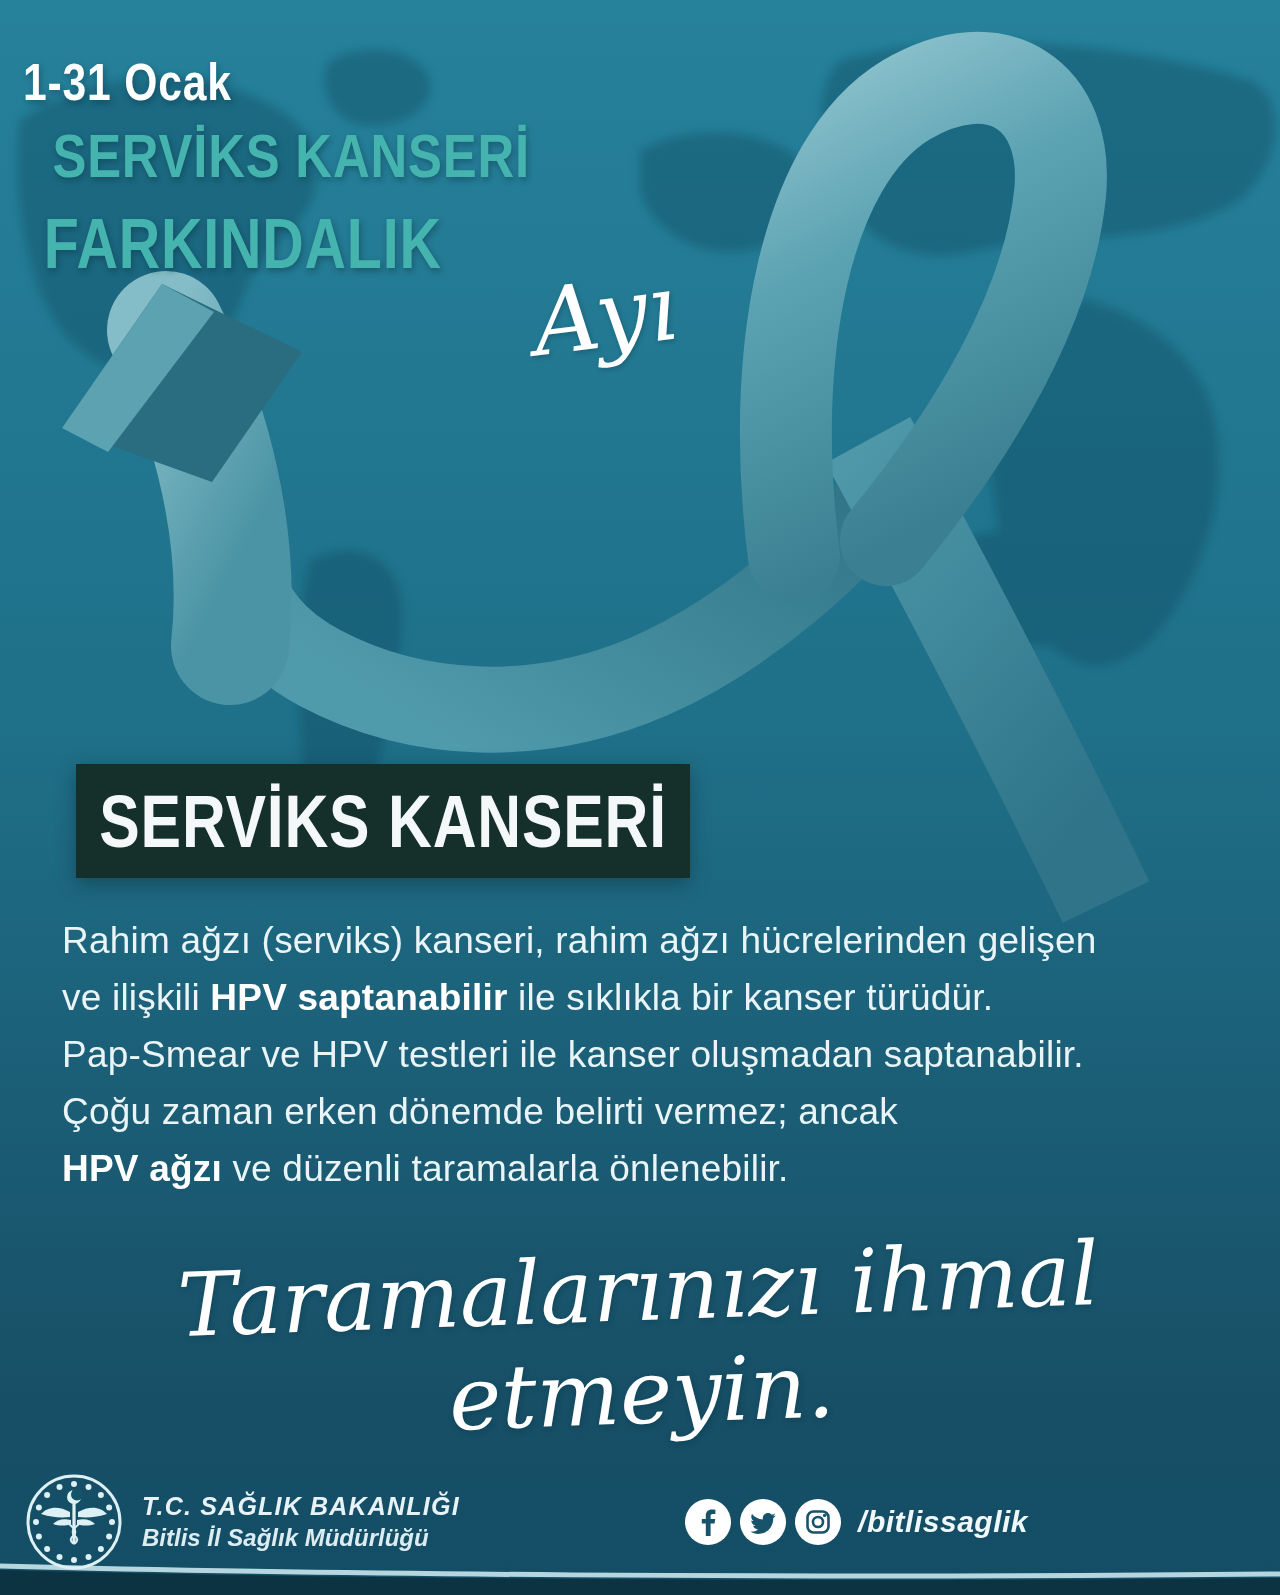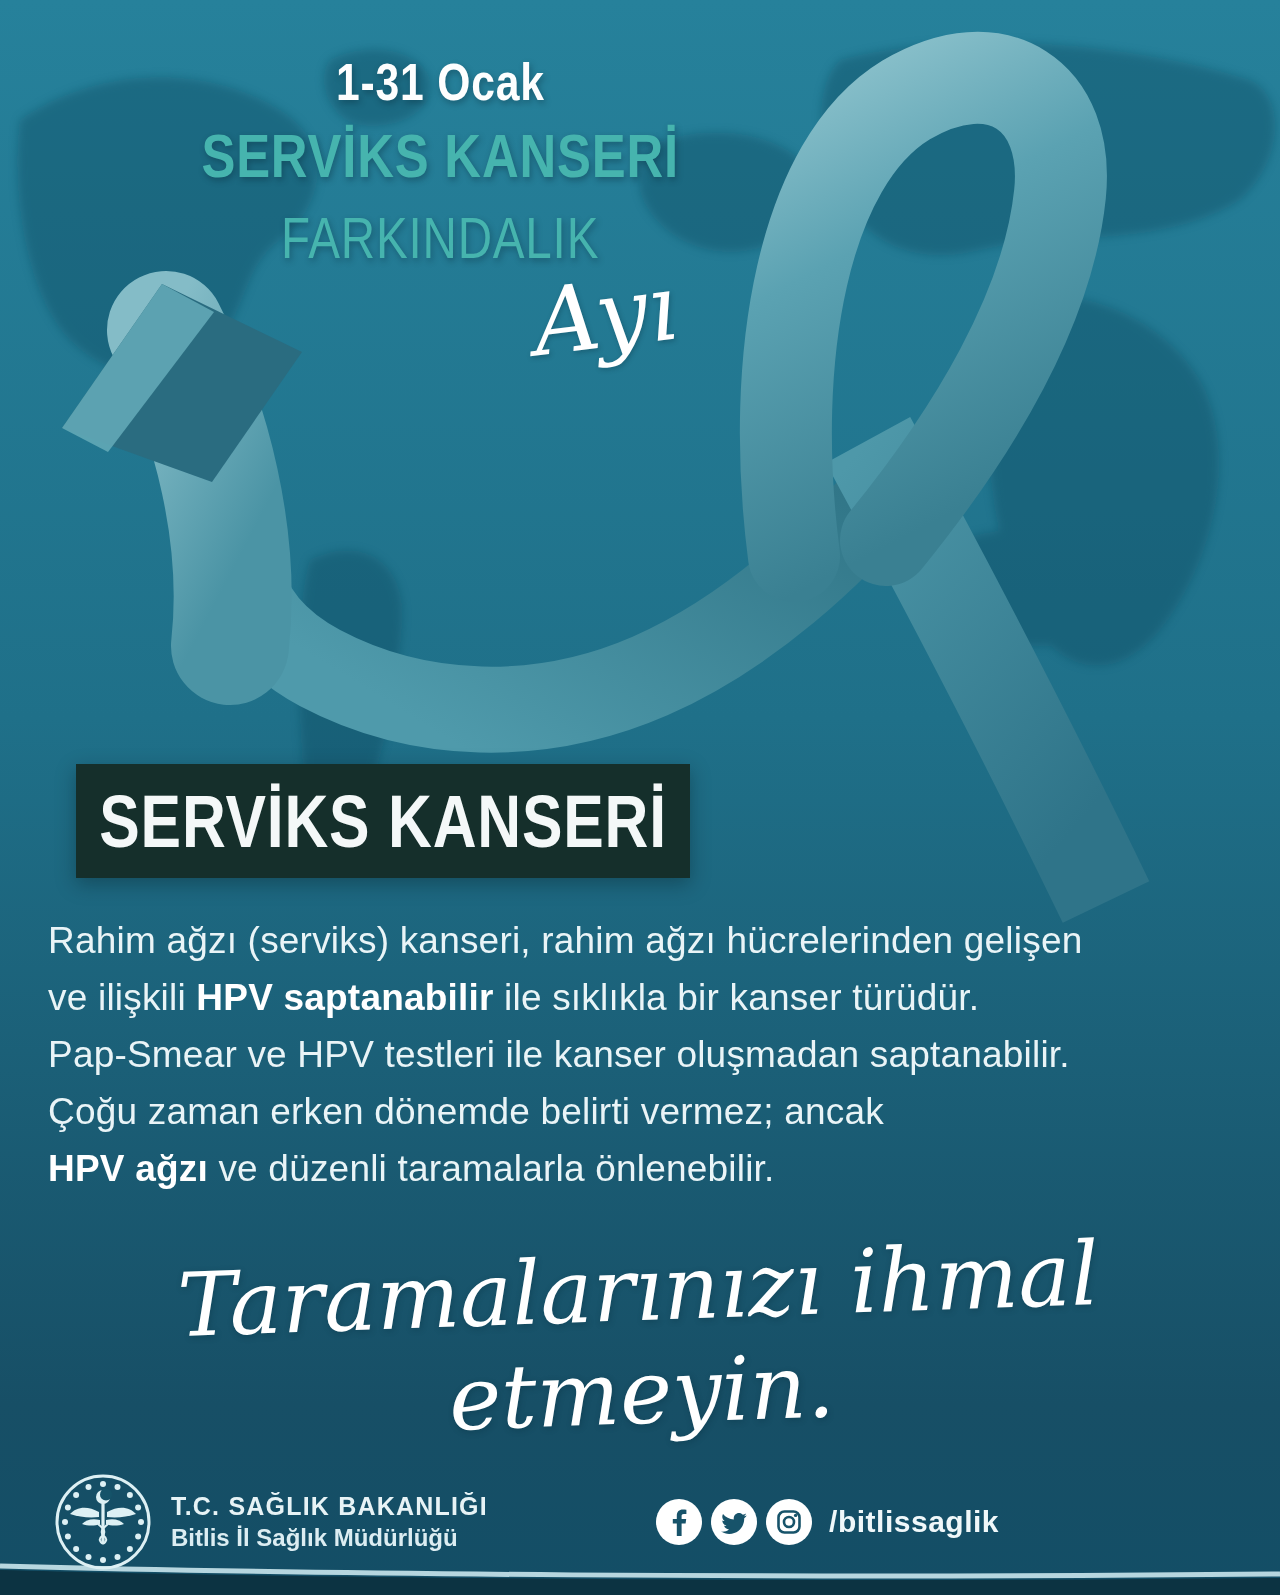--- a/index.html
+++ b/index.html
@@ -3,45 +3,45 @@
 <meta charset="utf-8">
 <style>
   html,body{margin:0;padding:0;background:#0c2f3d;}
   .poster{
     position:relative;width:1280px;height:1595px;overflow:hidden;
     background:linear-gradient(180deg,#26819b 0%,#1f7089 45%,#174f66 88%,#134e66 100%);
     font-family:"Liberation Sans",sans-serif;
   }
   .layer{position:absolute;left:0;top:0;}
   
-  .hdr-line{position:absolute;left:0;width:880px;text-align:center;
+  .hdr-line{position:absolute;left:0;width:880px;
     text-shadow:2px 3px 7px rgba(8,40,52,.38);}
   .hdr-date{top:52px;font-size:52px;font-weight:700;color:#fdfefe;}
   .hdr-t1{top:120px;font-size:62px;font-weight:700;color:#46b4ae;}
-  .hdr-t2{top:204px;font-size:58px;font-weight:400;color:#46b4ae;}
+  .hdr-t2{top:204px;font-size:70px;font-weight:700;color:#46b4ae;}
   .cond{display:inline-block;transform:scaleX(.82);letter-spacing:1px;white-space:nowrap;}
   .script{font-family:"DejaVu Serif",cursive;font-style:italic;color:#ffffff;}
   .hdr-script{position:absolute;left:455px;top:262px;width:300px;text-align:center;
     font-size:92px;transform:rotate(-7deg);text-shadow:1px 2px 5px rgba(8,40,52,.3);}
   
   .banner{position:absolute;left:76px;top:764px;width:614px;height:114px;
     background:#152f2b;display:flex;align-items:center;justify-content:center;
     box-shadow:0 6px 18px rgba(5,25,32,.35);}
   .banner-title{font-size:74px;font-weight:700;color:#f4f8f8;}
   
-  .bodytext{position:absolute;left:48px;top:912px;width:1195px;
+  .bodytext{position:absolute;left:62px;top:912px;width:1195px;
     font-size:37px;line-height:57px;color:#e9f4f7;letter-spacing:.2px;}
   .bodytext b{font-weight:700;color:#ffffff;}
   
   .tagline{position:absolute;left:0;top:1238px;width:1280px;text-align:center;
     font-size:88px;transform:rotate(-2deg);text-shadow:1px 2px 6px rgba(8,40,52,.3);}
   
   .footer{position:absolute;left:0;top:1452px;width:1052px;height:140px;
     display:flex;justify-content:space-between;align-items:center;
-    padding:0 53px;box-sizing:border-box;}
+    padding:0 24px;box-sizing:border-box;font-style:italic;}
   .f-left{display:flex;align-items:center;gap:18px;}
   .org{display:flex;flex-direction:column;gap:3px;}
   .ministry{font-size:25px;font-weight:700;letter-spacing:1.2px;color:#e7f3f6;}
   .directorate{font-size:24px;font-weight:600;color:#dcedf2;}
   .f-right{display:flex;align-items:center;gap:9px;}
   .handle{font-size:30px;font-weight:700;color:#f0f8fa;margin-left:8px;letter-spacing:.5px;}
   .sicon{display:block;}
 </style>
 </head>
 <body>

